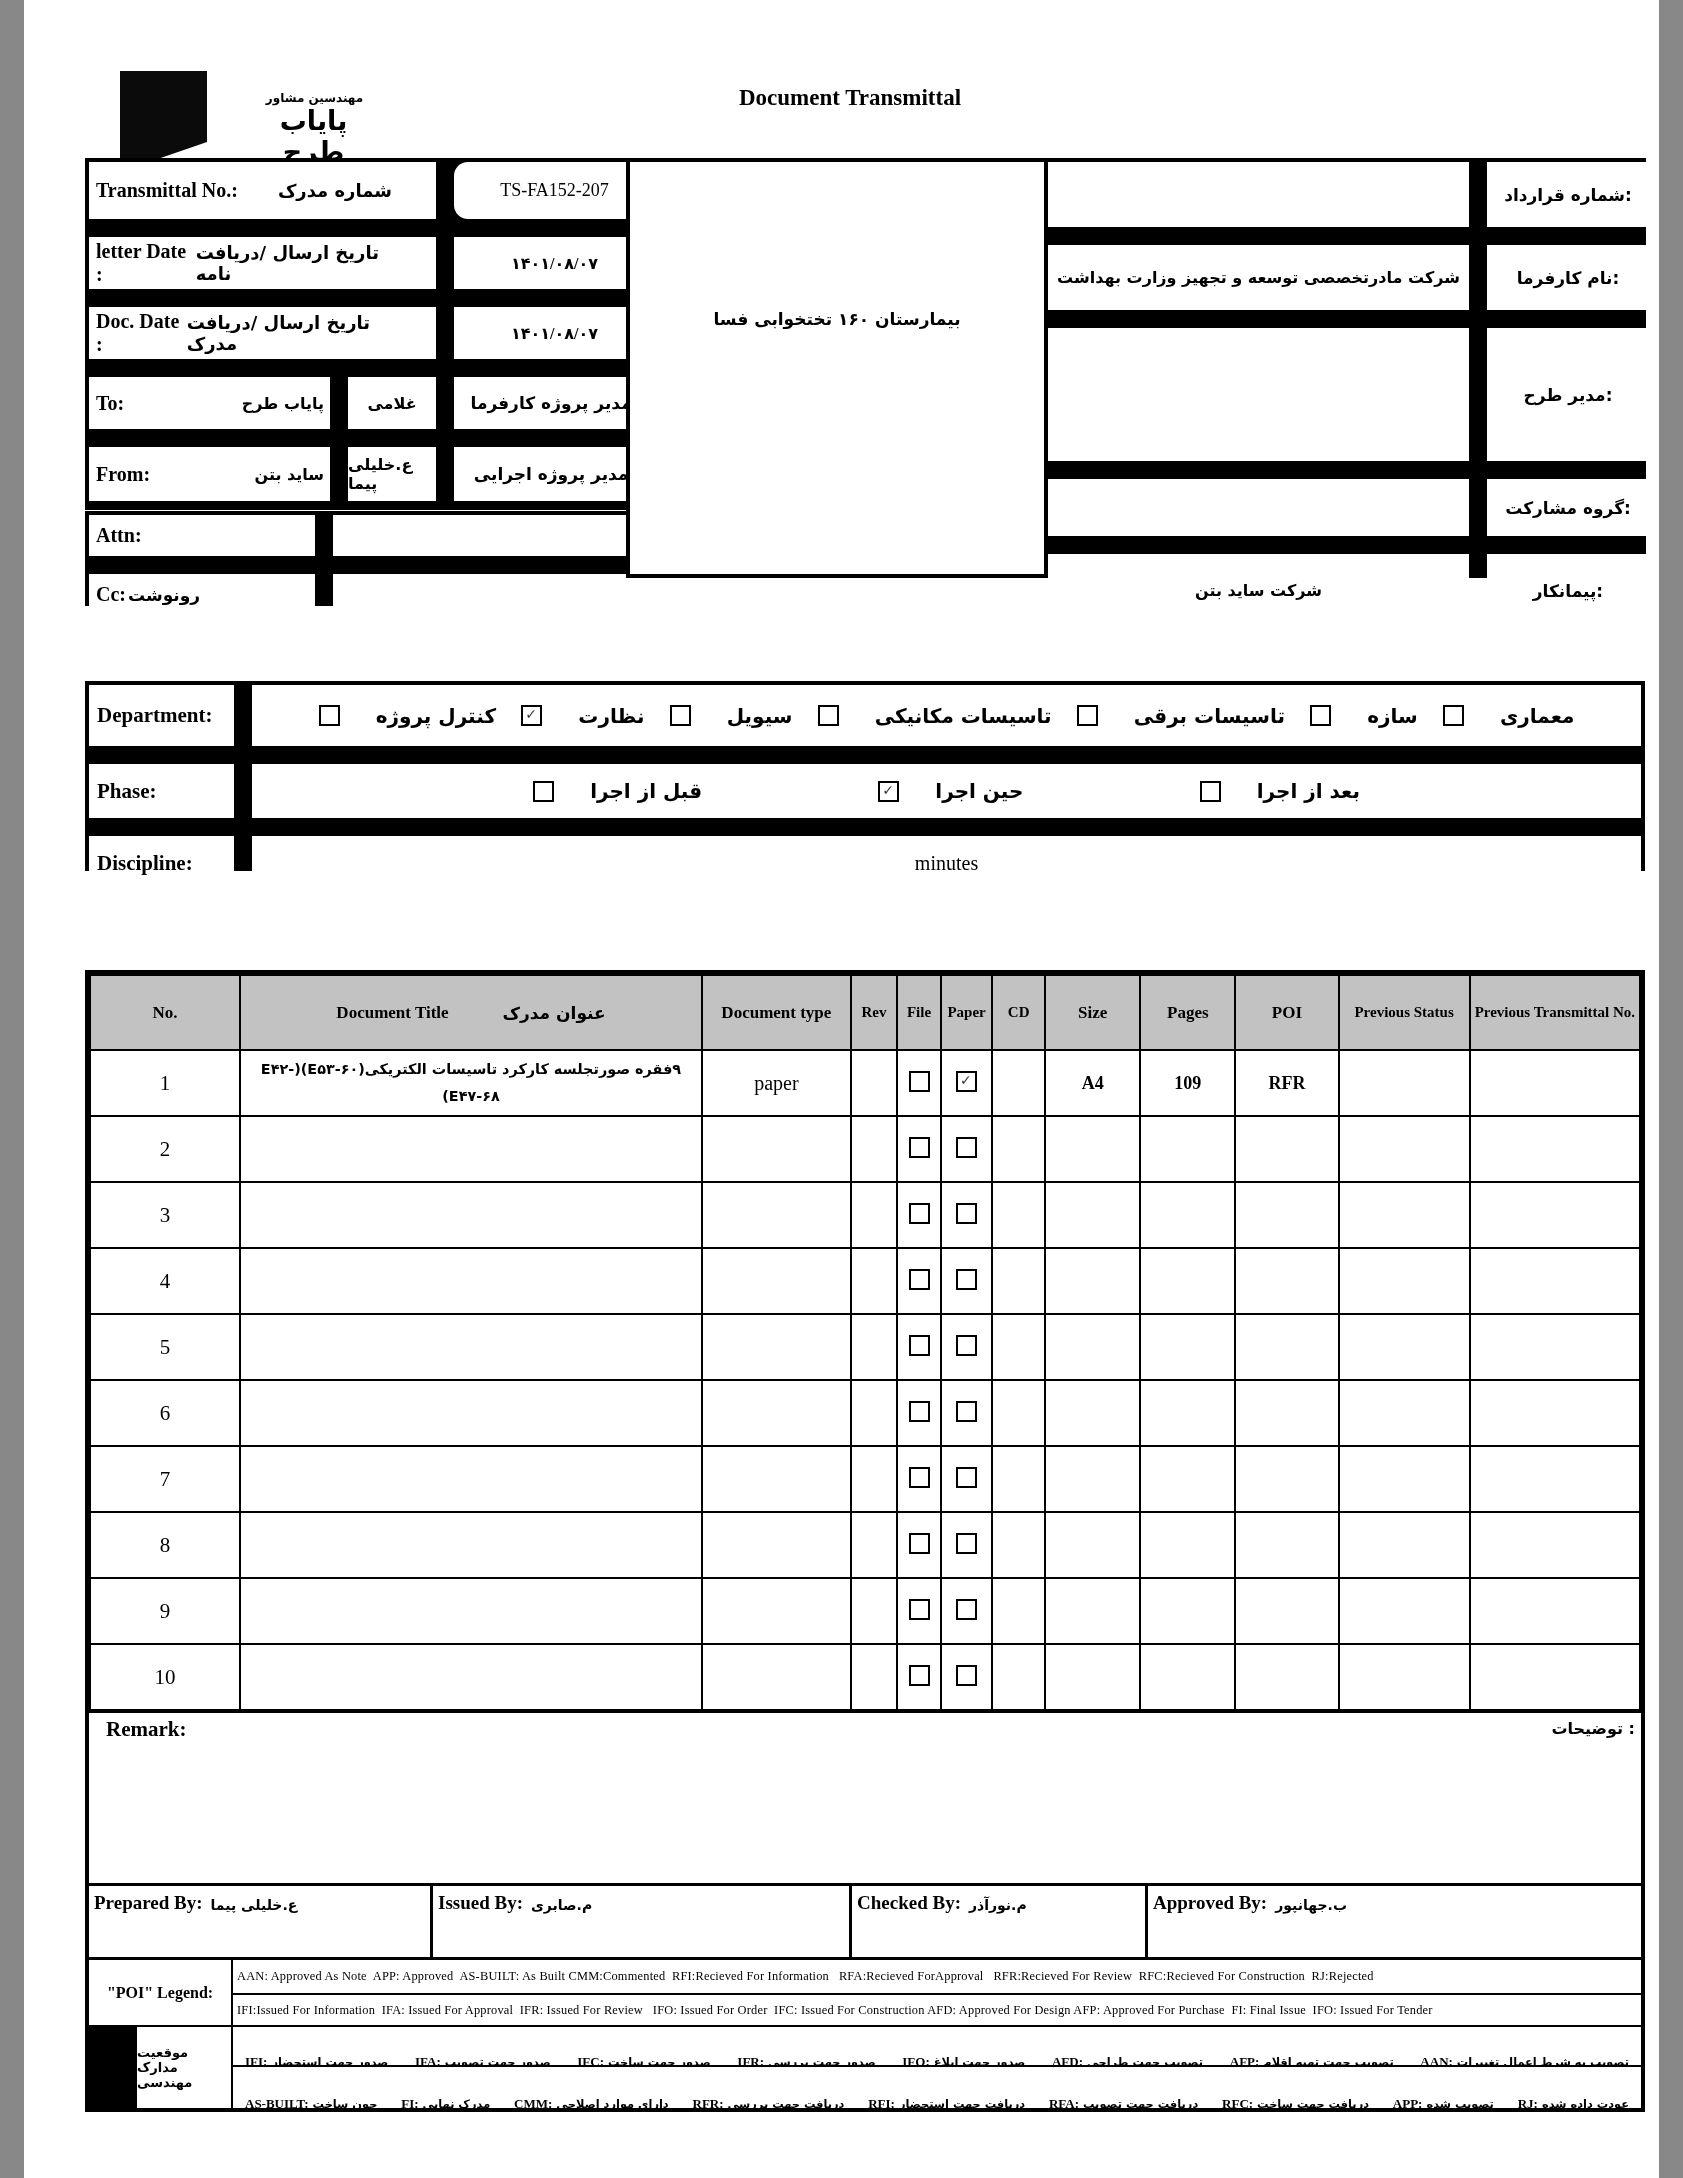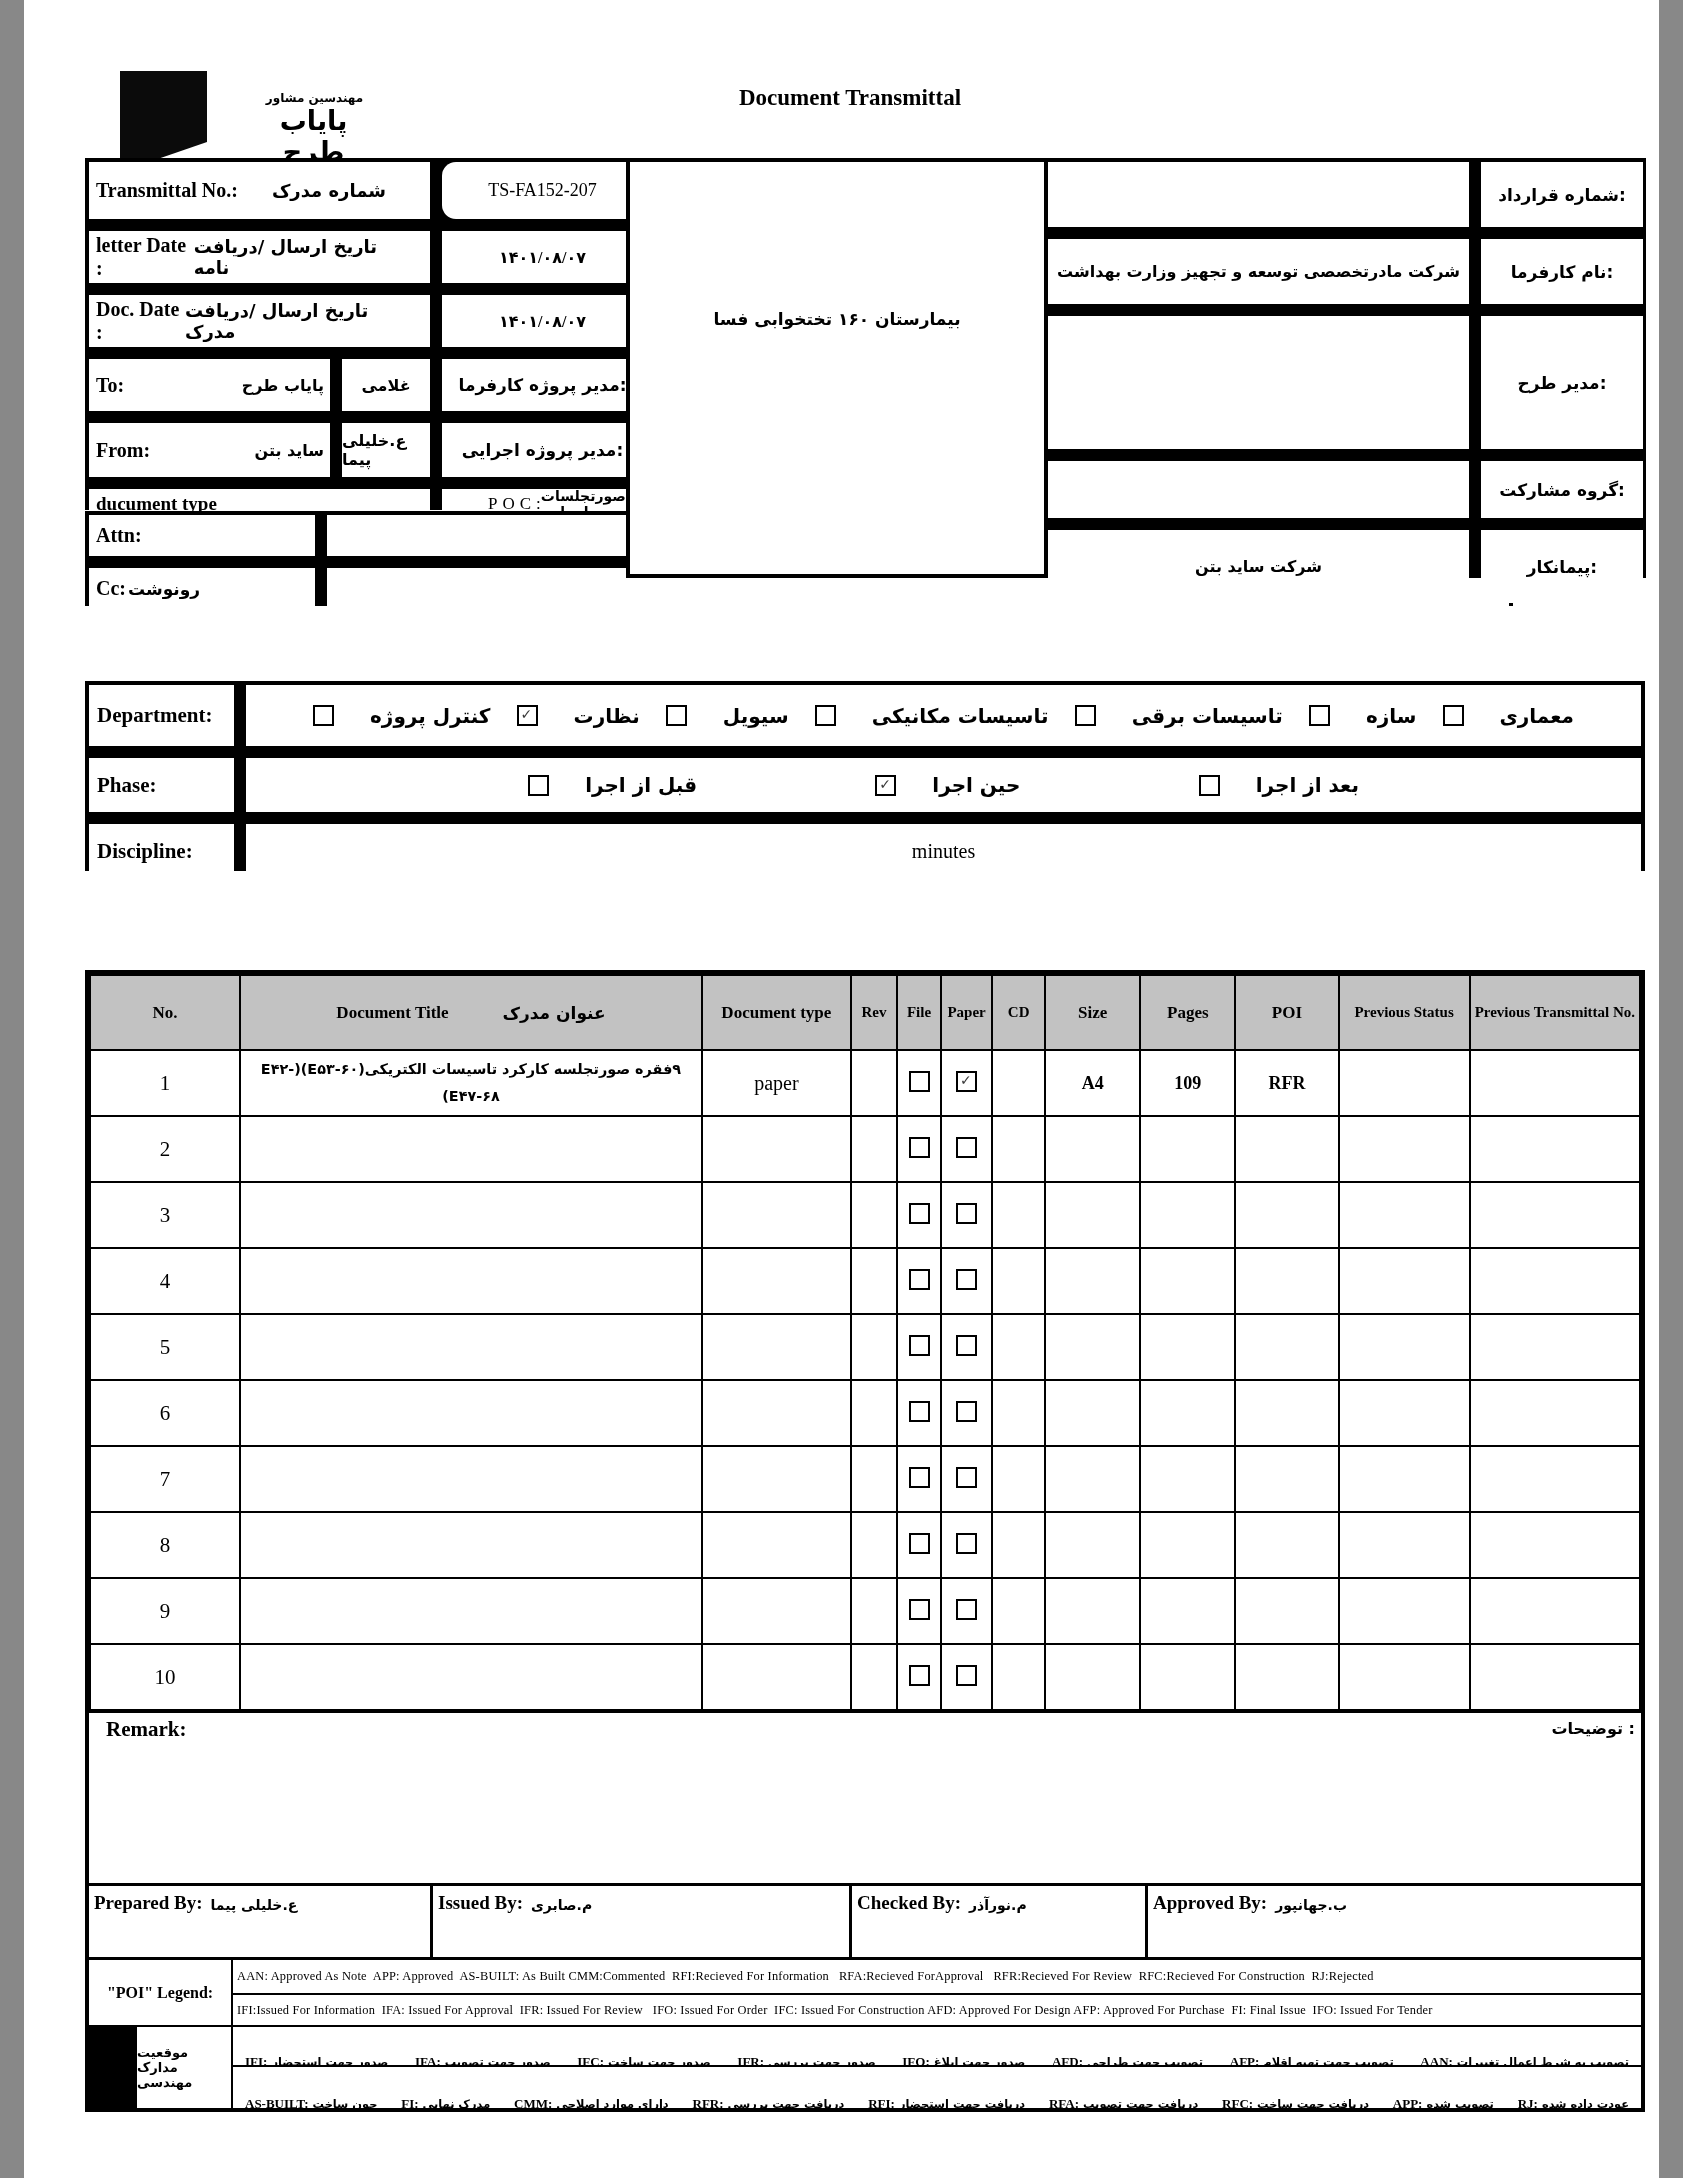--- a/index.html
+++ b/index.html
@@ -14,21 +14,21 @@
   .logo-box { position:absolute; left:96px; top:71px; width:87px; height:127px; background:#0b0b0b; overflow:hidden; }
   .logo-stripe { position:absolute; left:-16px; bottom:26px; width:134px; height:17px; background:#fff; transform:rotate(-19deg); }
   .logo-fa-small { position:absolute; left:236px; top:91px; width:109px; text-align:center; font-size:12px; font-weight:bold; }
   .logo-fa-large { position:absolute; left:230px; top:105px; width:119px; text-align:center; font-size:27px; font-weight:bold; }
   .logo-en { position:absolute; left:211px; top:153px; font-family:"Liberation Sans",sans-serif; font-weight:bold; font-size:21px; letter-spacing:4px; }
   .logo-sub { position:absolute; left:229px; top:183px; font-family:"Liberation Sans",sans-serif; font-size:11px; letter-spacing:1px; color:#222; }
 
   .doc-title { position:absolute; top:85px; left:14px; width:1624px; text-align:center; font-weight:bold; font-size:23px; }
 
   
-  .tgrid { position:absolute; display:grid; background:#000; gap:12px; border:4px solid #000; box-sizing:border-box; }
+  .tgrid { position:absolute; display:grid; background:#000; gap:18px; border:4px solid #000; box-sizing:border-box; }
   .tgrid .c { background:#fff; display:flex; align-items:center; overflow:hidden; box-sizing:border-box; }
 
   
   .tl { left:61px; top:158px; width:546px; height:352px;
         grid-template-columns:241px 88px 201px;
         grid-template-rows:57px 52px 52px 52px 54px 30px 30px; }
   .lab { justify-content:space-between; padding:0 6px 0 7px; font-weight:bold; font-size:20px; }
   .lab .fa { font-size:18px; font-weight:bold; }
   .span2 { grid-column:1/3; }
   .val { justify-content:center; font-size:18px;border-radius:14px; }

